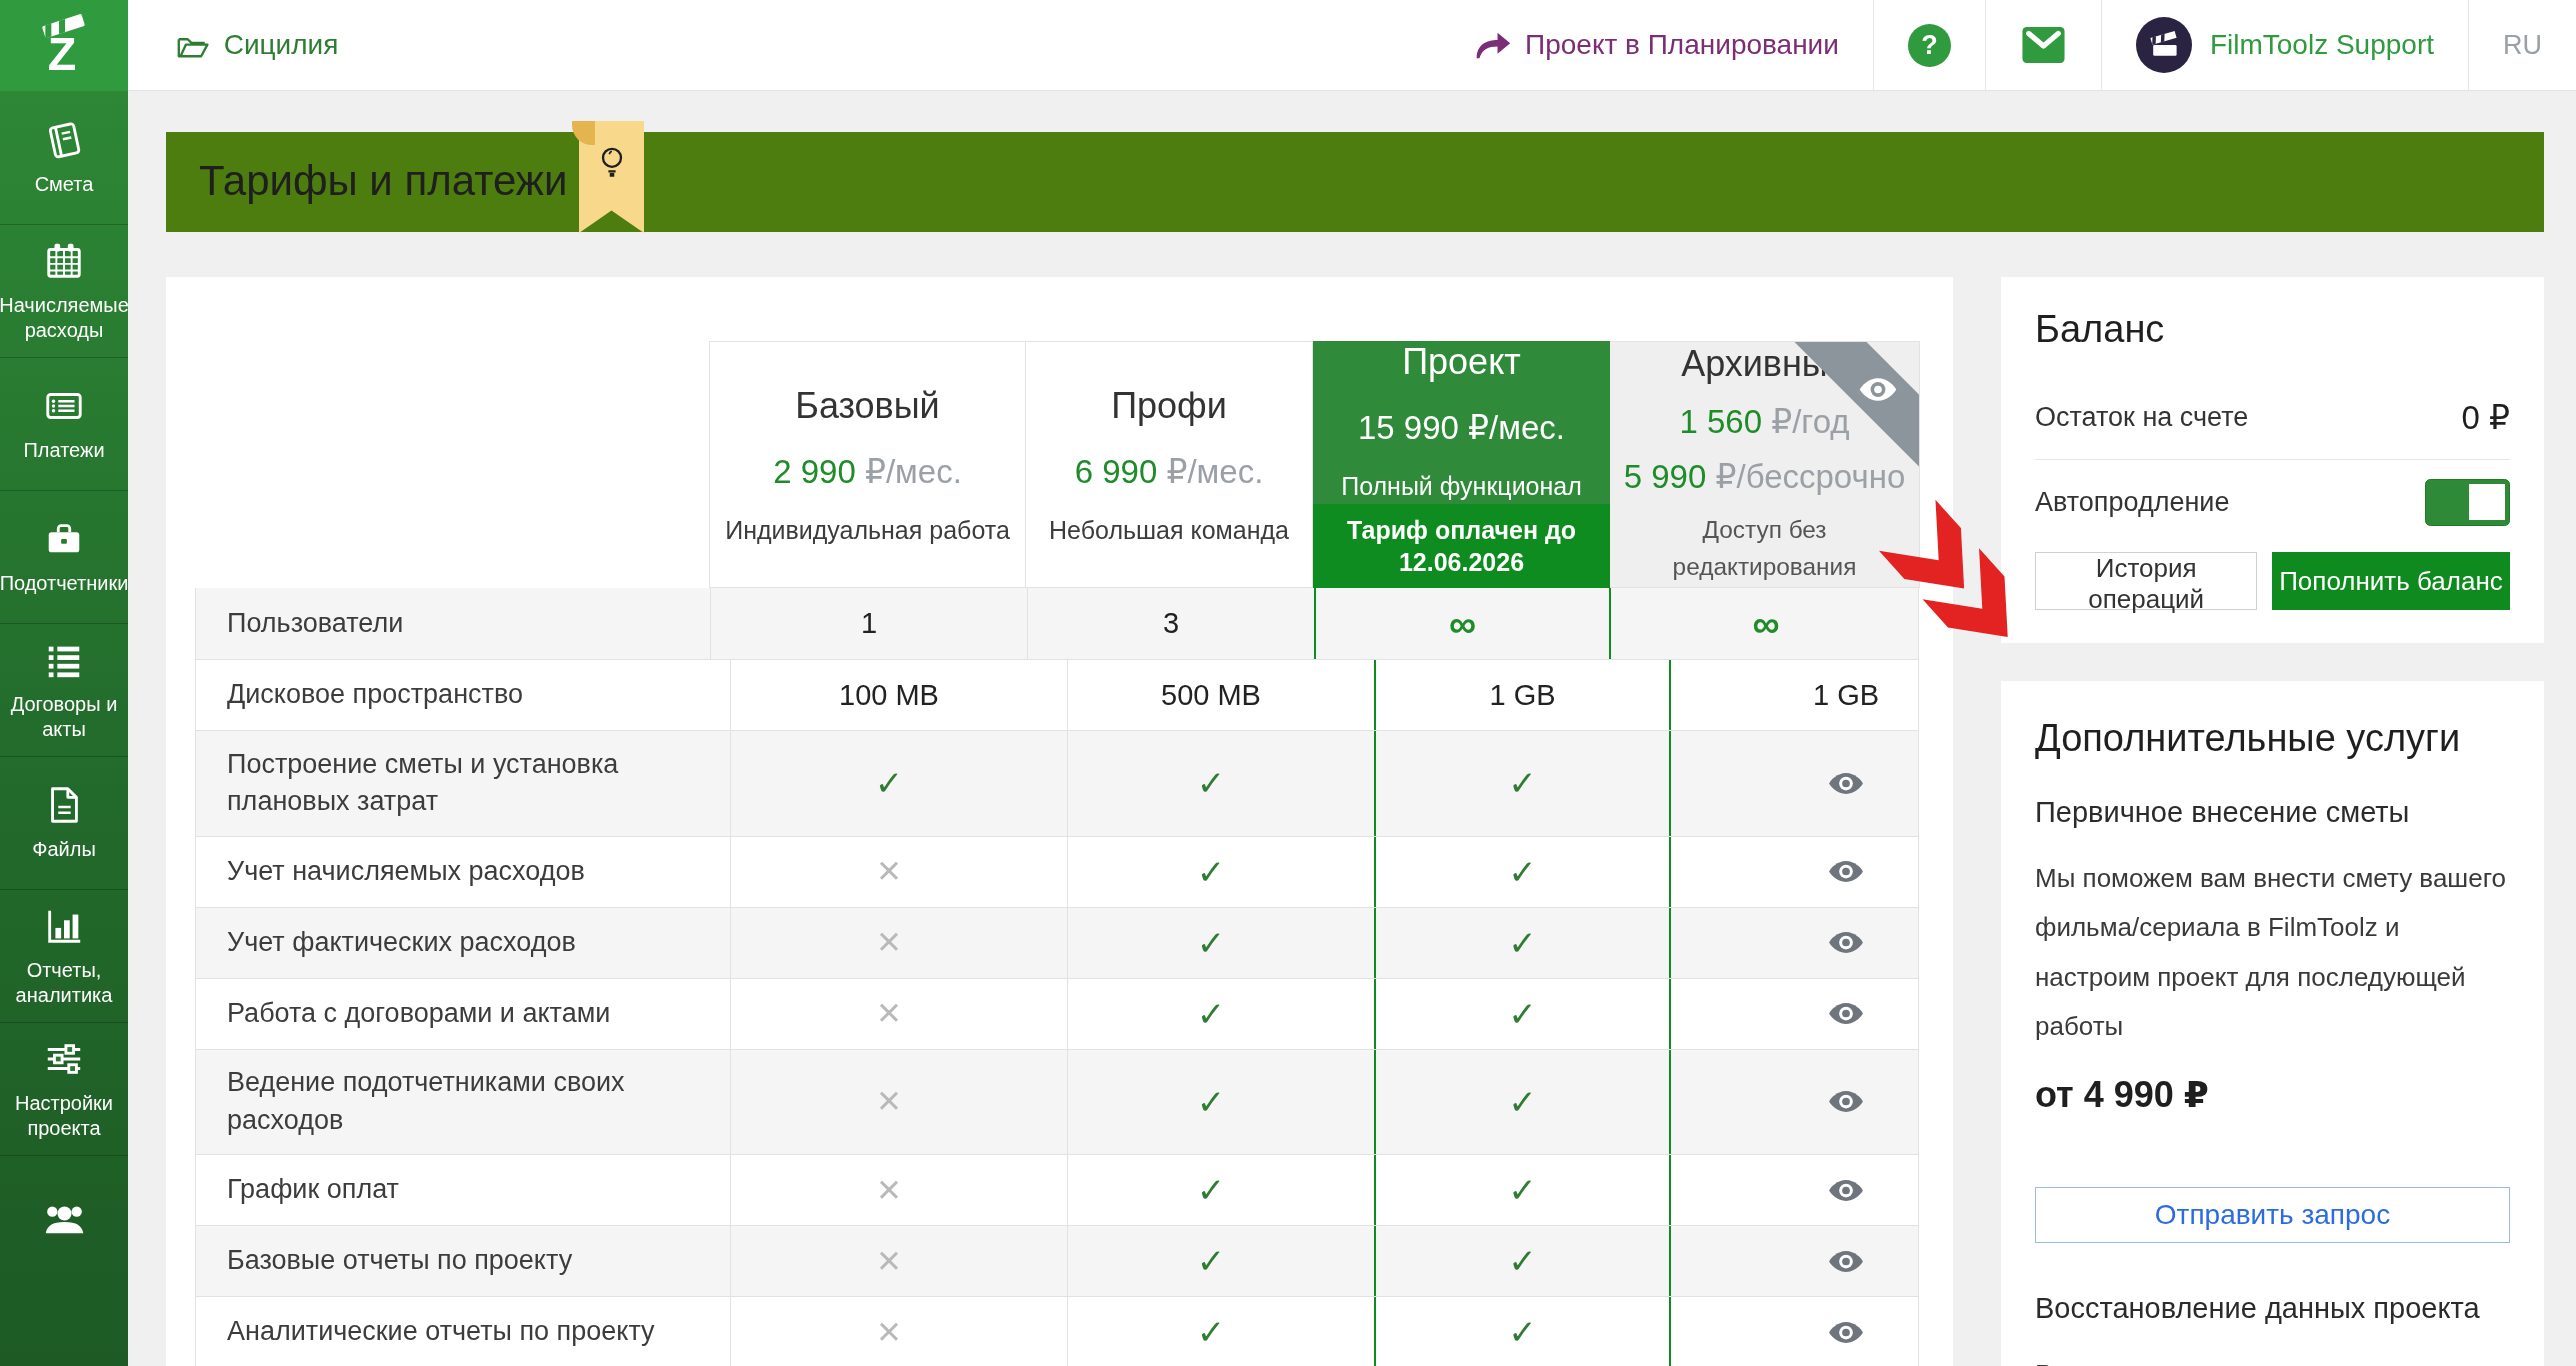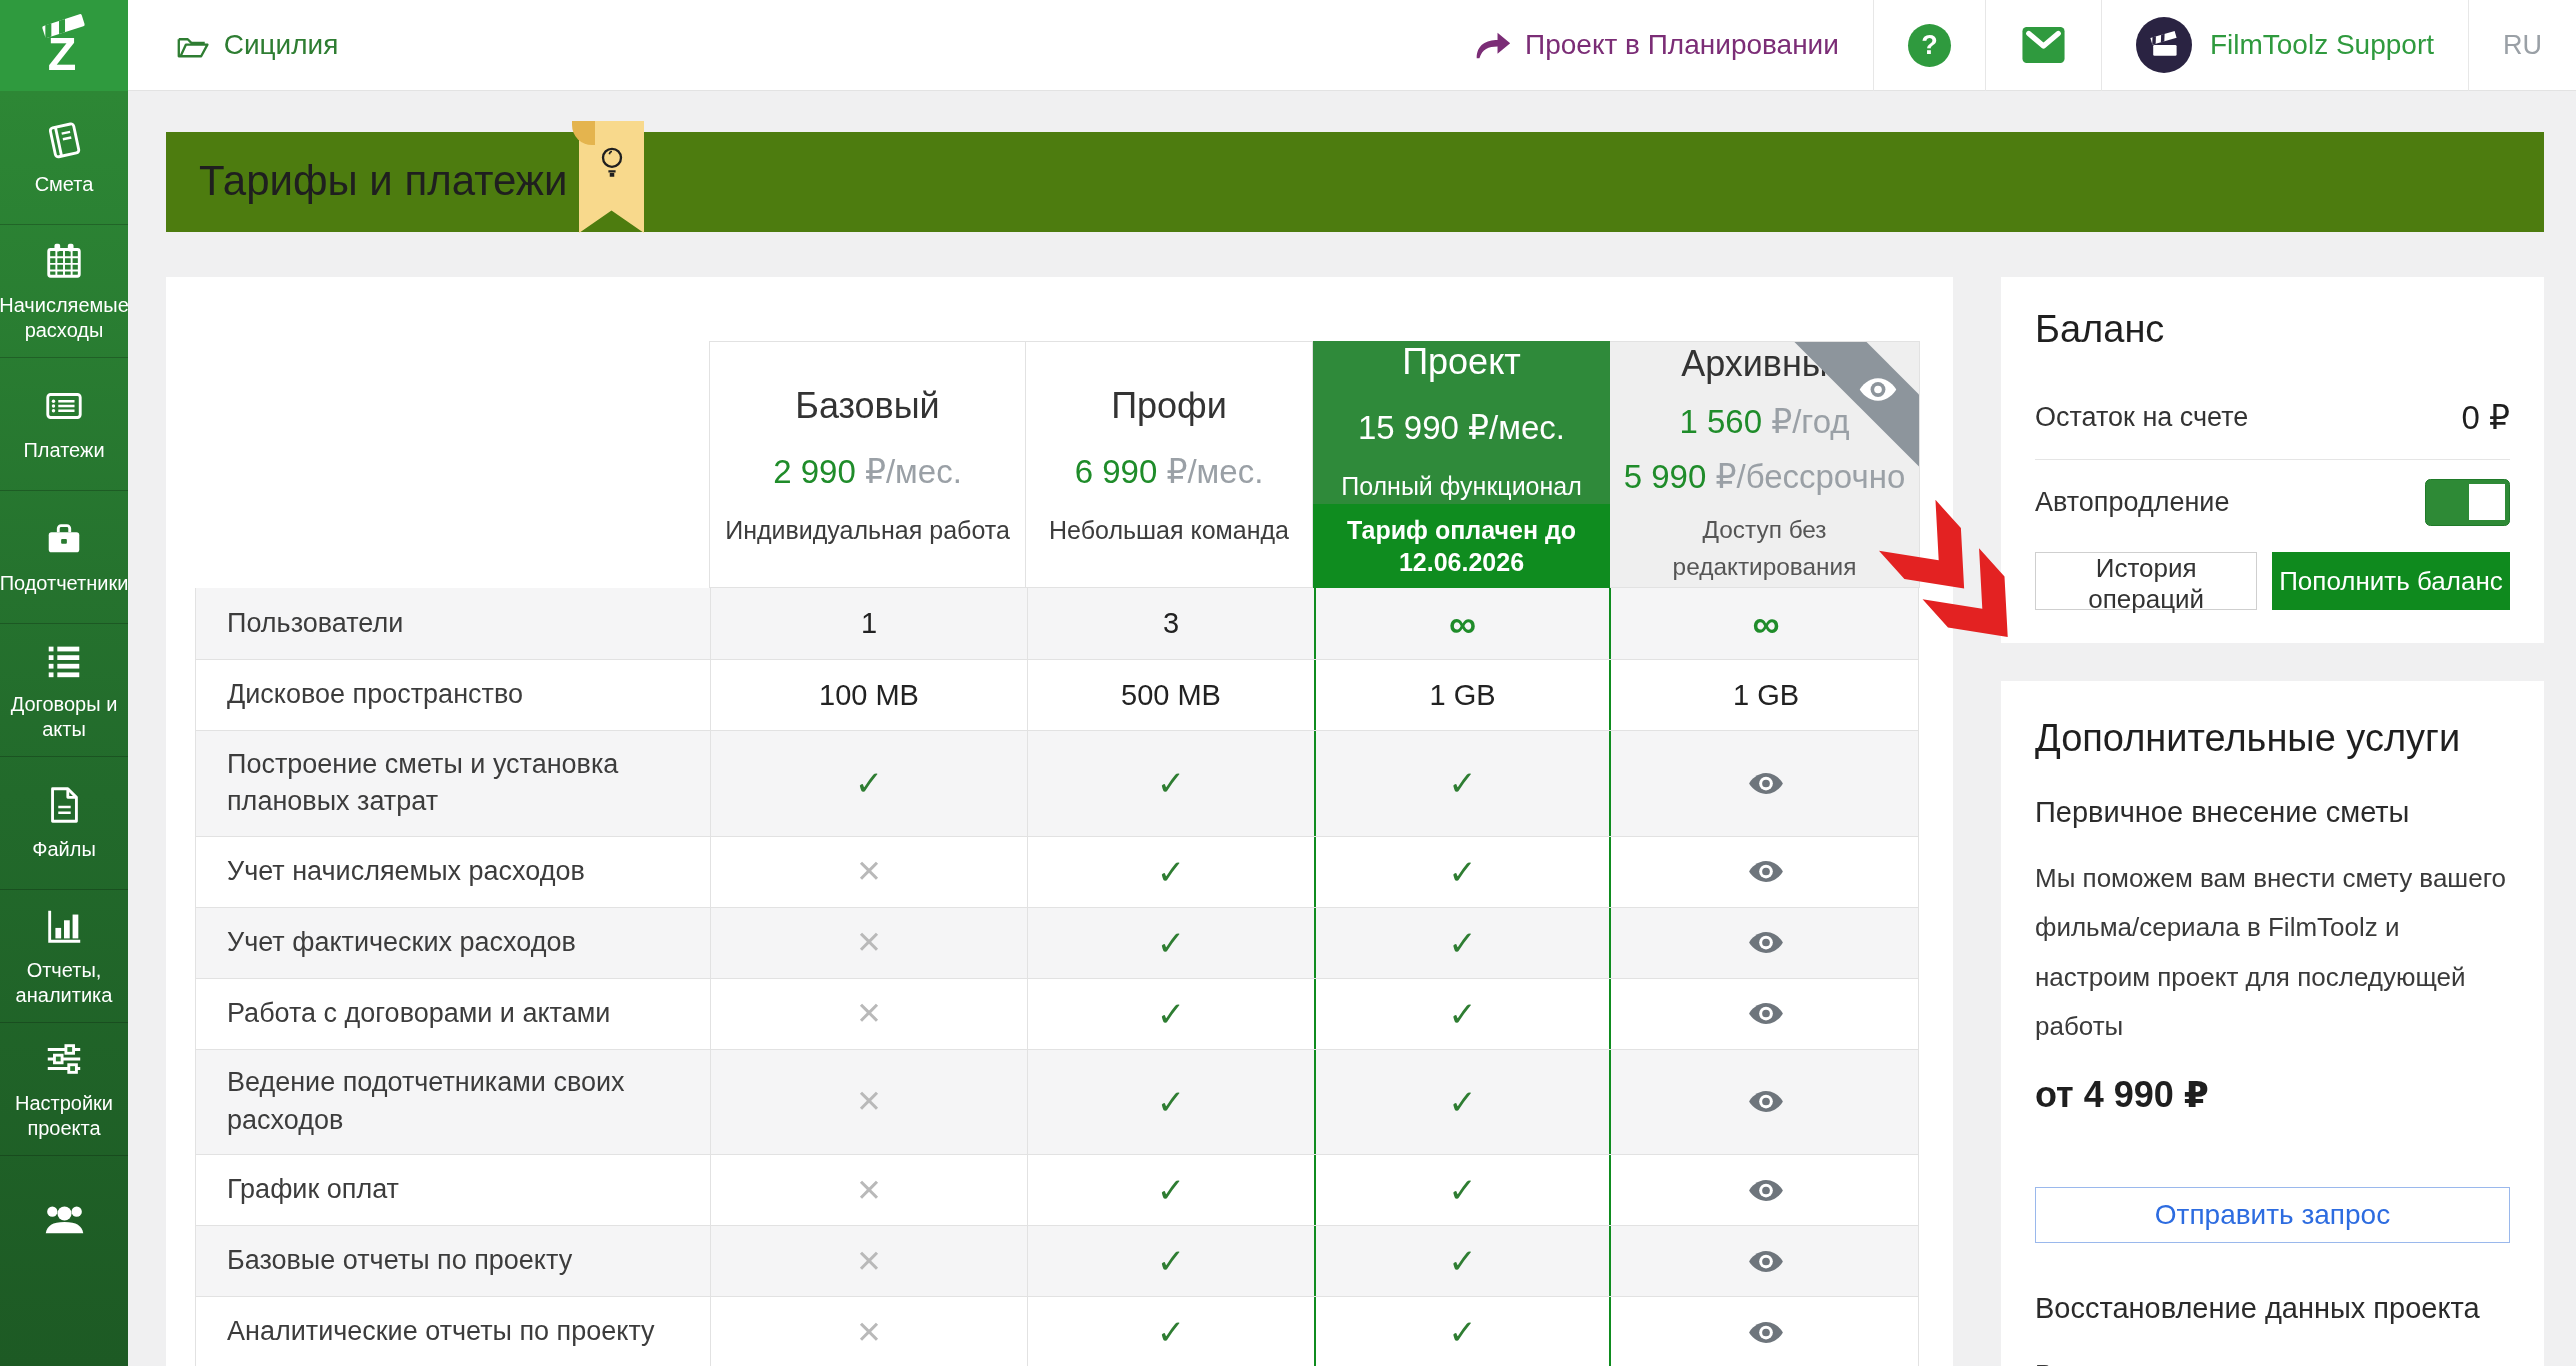--- a/index.html
+++ b/index.html
@@ -66,21 +66,21 @@
   .paid-badge { height:84px; width:100%; background:#0f8c1f; color:#fff; font-size:25px; font-weight:bold;
     display:flex; align-items:center; justify-content:center; text-align:center; line-height:1.3; padding:0 27px; }
   .th-archive { background:#efefef; border-left:none; position:relative; overflow:hidden; gap:16.3px; }
   .th-archive .plan-sub { color:#555; width:75%; line-height:1.5; font-size:24.4px; }
   .corner-ribbon { position:absolute; top:22px; right:-56px; width:194px; height:51px; background:#8d959c;
     transform:rotate(45deg); display:flex; align-items:center; justify-content:center; }
   .corner-ribbon svg { transform:rotate(-45deg); }
 
   .tbody { border:0.9px solid #e2e2e2; border-top:none; }
   .trow { min-height:71px; background:#fff; }
-  .trow + .trow { border-top:0.9px solid #e2e2e2; }
+  .trow + .trow { border-top:0.9px solid #e2e2e2;gap:20px; }
   .trow.odd { background:#f5f5f6; }
   .cell { display:flex; align-items:center; }
   .cell + .cell { border-left:0.9px solid #e2e2e2; }
   .lab { padding:14.5px 36px 14.5px 31px; font-size:27px; color:#3c3c3c; line-height:1.4; }
   .val { justify-content:center; font-size:29px; color:#222; }
   .c-project { border-left:2.7px solid #0f8c1f !important; border-right:2.7px solid #0f8c1f; }
   .c-archive { border-left:none !important; }
   .mark.check { color:#2e7d32; font-size:34px; }
   .mark.cross { color:#b9b9b9; font-size:31px; }
   .inf { color:#1f8c2a; font-size:38px; font-weight:bold; line-height:1; }

